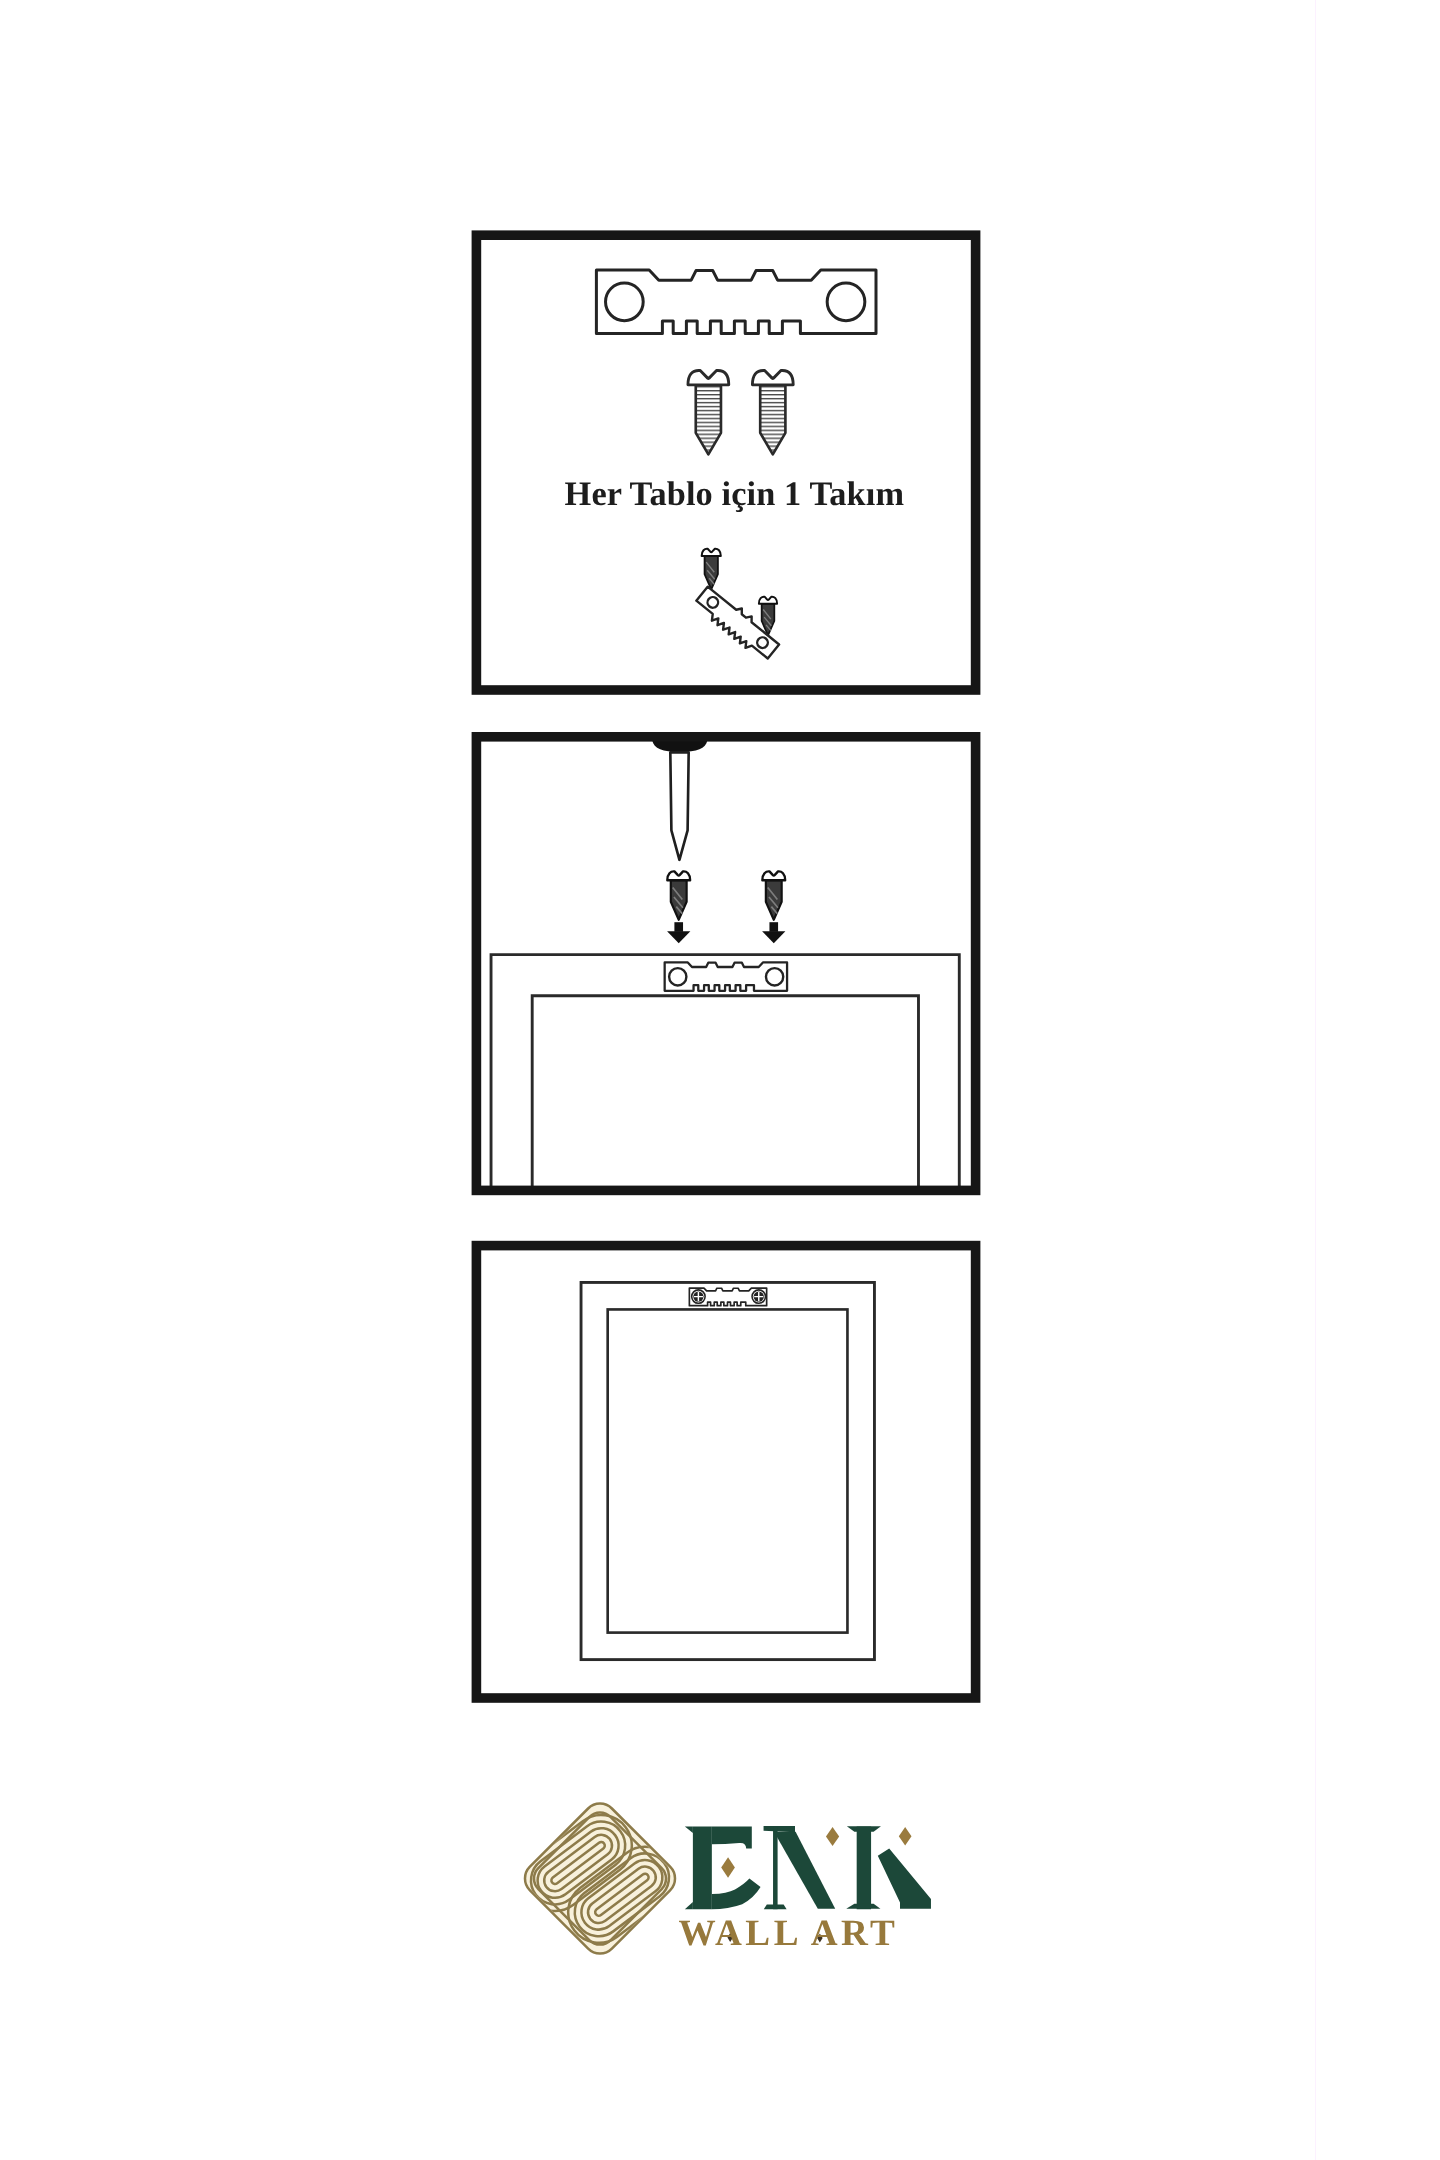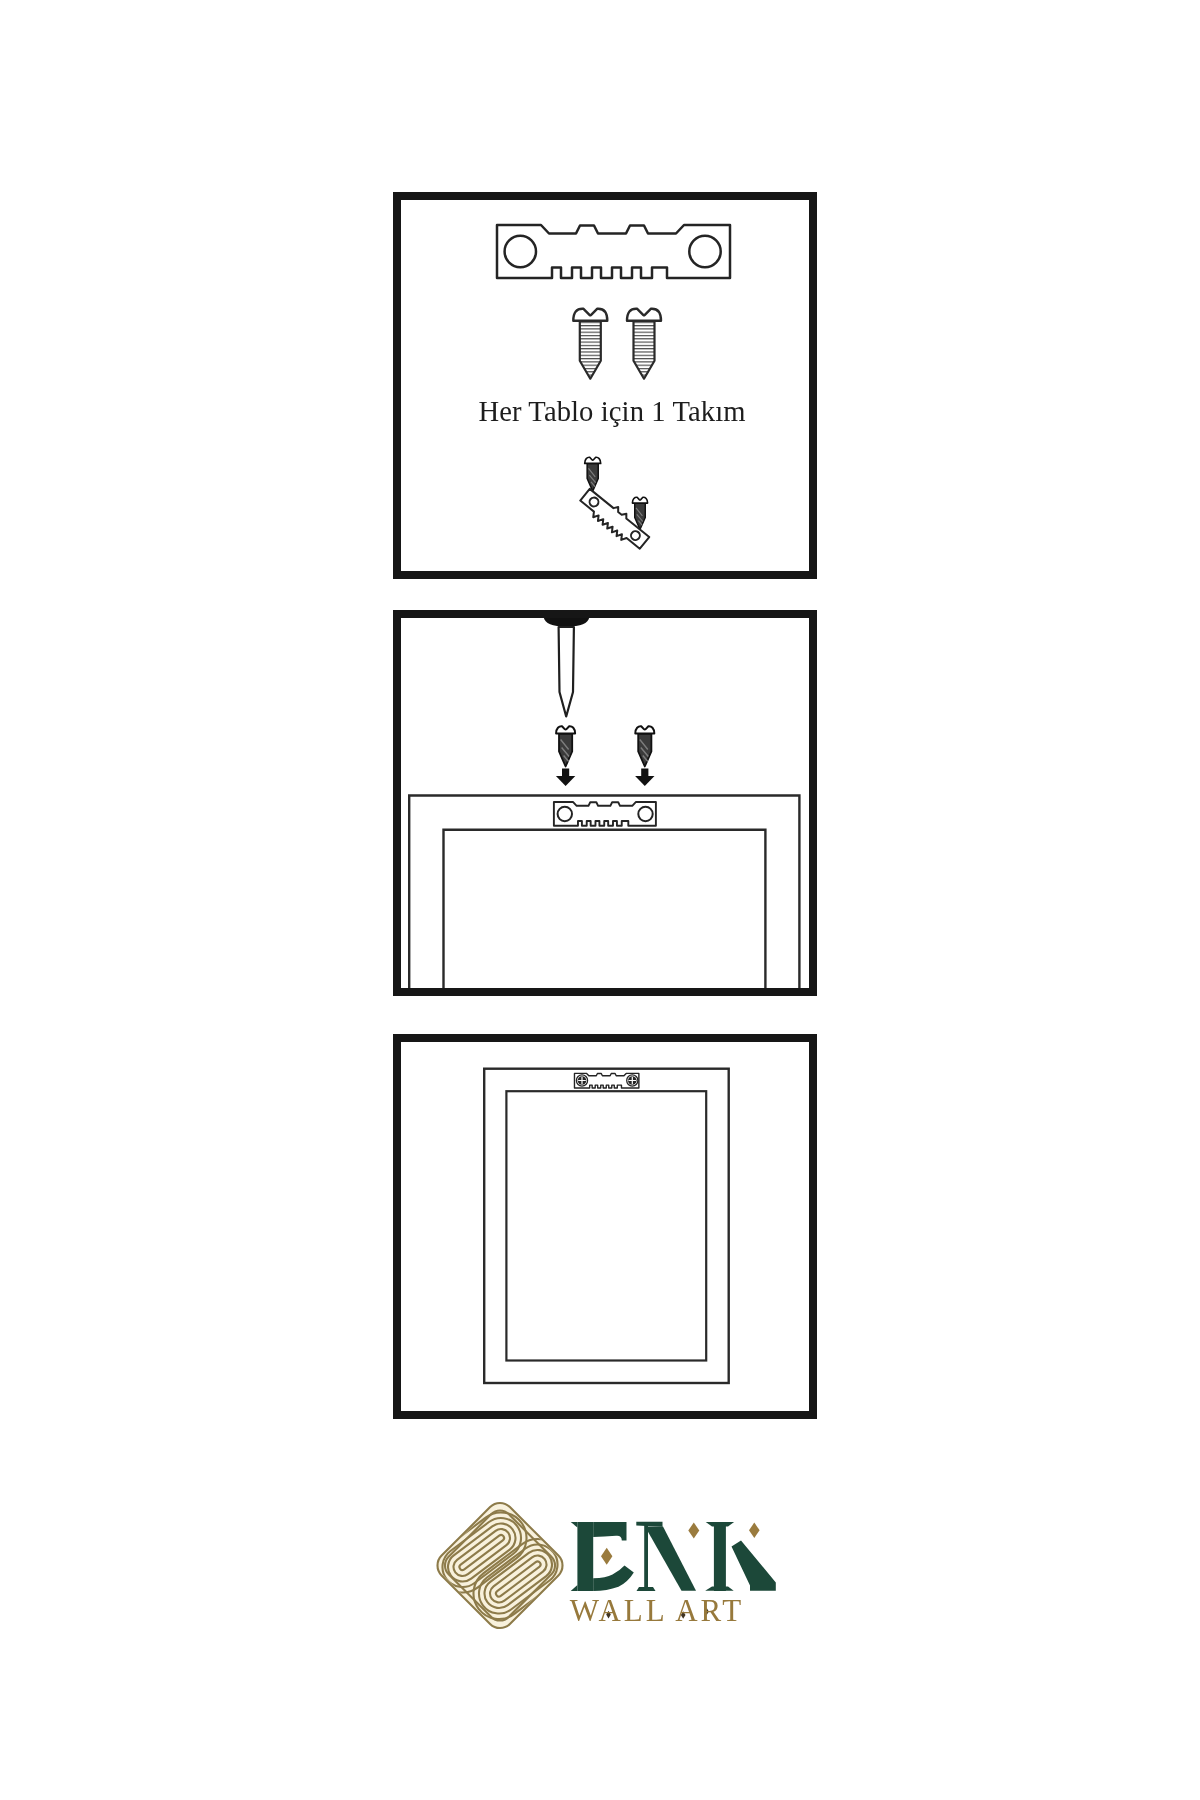--- a/index.html
+++ b/index.html
@@ -1,16 +1,16 @@
 <!DOCTYPE html>
 <html><head>
 <meta charset="utf-8">
 <style>
   html,body{margin:0;padding:0;background:#ffffff;}
-  .page{width:1096px;height:1800px;position:relative;background:#f0abfc;overflow:hidden;}
+  .page{width:1096px;height:1800px;position:relative;background:#f0abfc;overflow:hidden;font-weight:bold;}
   svg{display:block;}
 </style>
 </head>
 <body>
 <div class="page">
 <svg width="1200" height="1800" viewBox="0 0 1200 1800" xmlns="http://www.w3.org/2000/svg">
 <defs>
   <pattern id="thr" width="6" height="3.3" patternUnits="userSpaceOnUse">
     <rect width="6" height="3.3" fill="#ffffff"></rect>
     <line x1="0" y1="1.4" x2="6" y2="1.4" stroke="#4a4a4a" stroke-width="1.2"></line>

